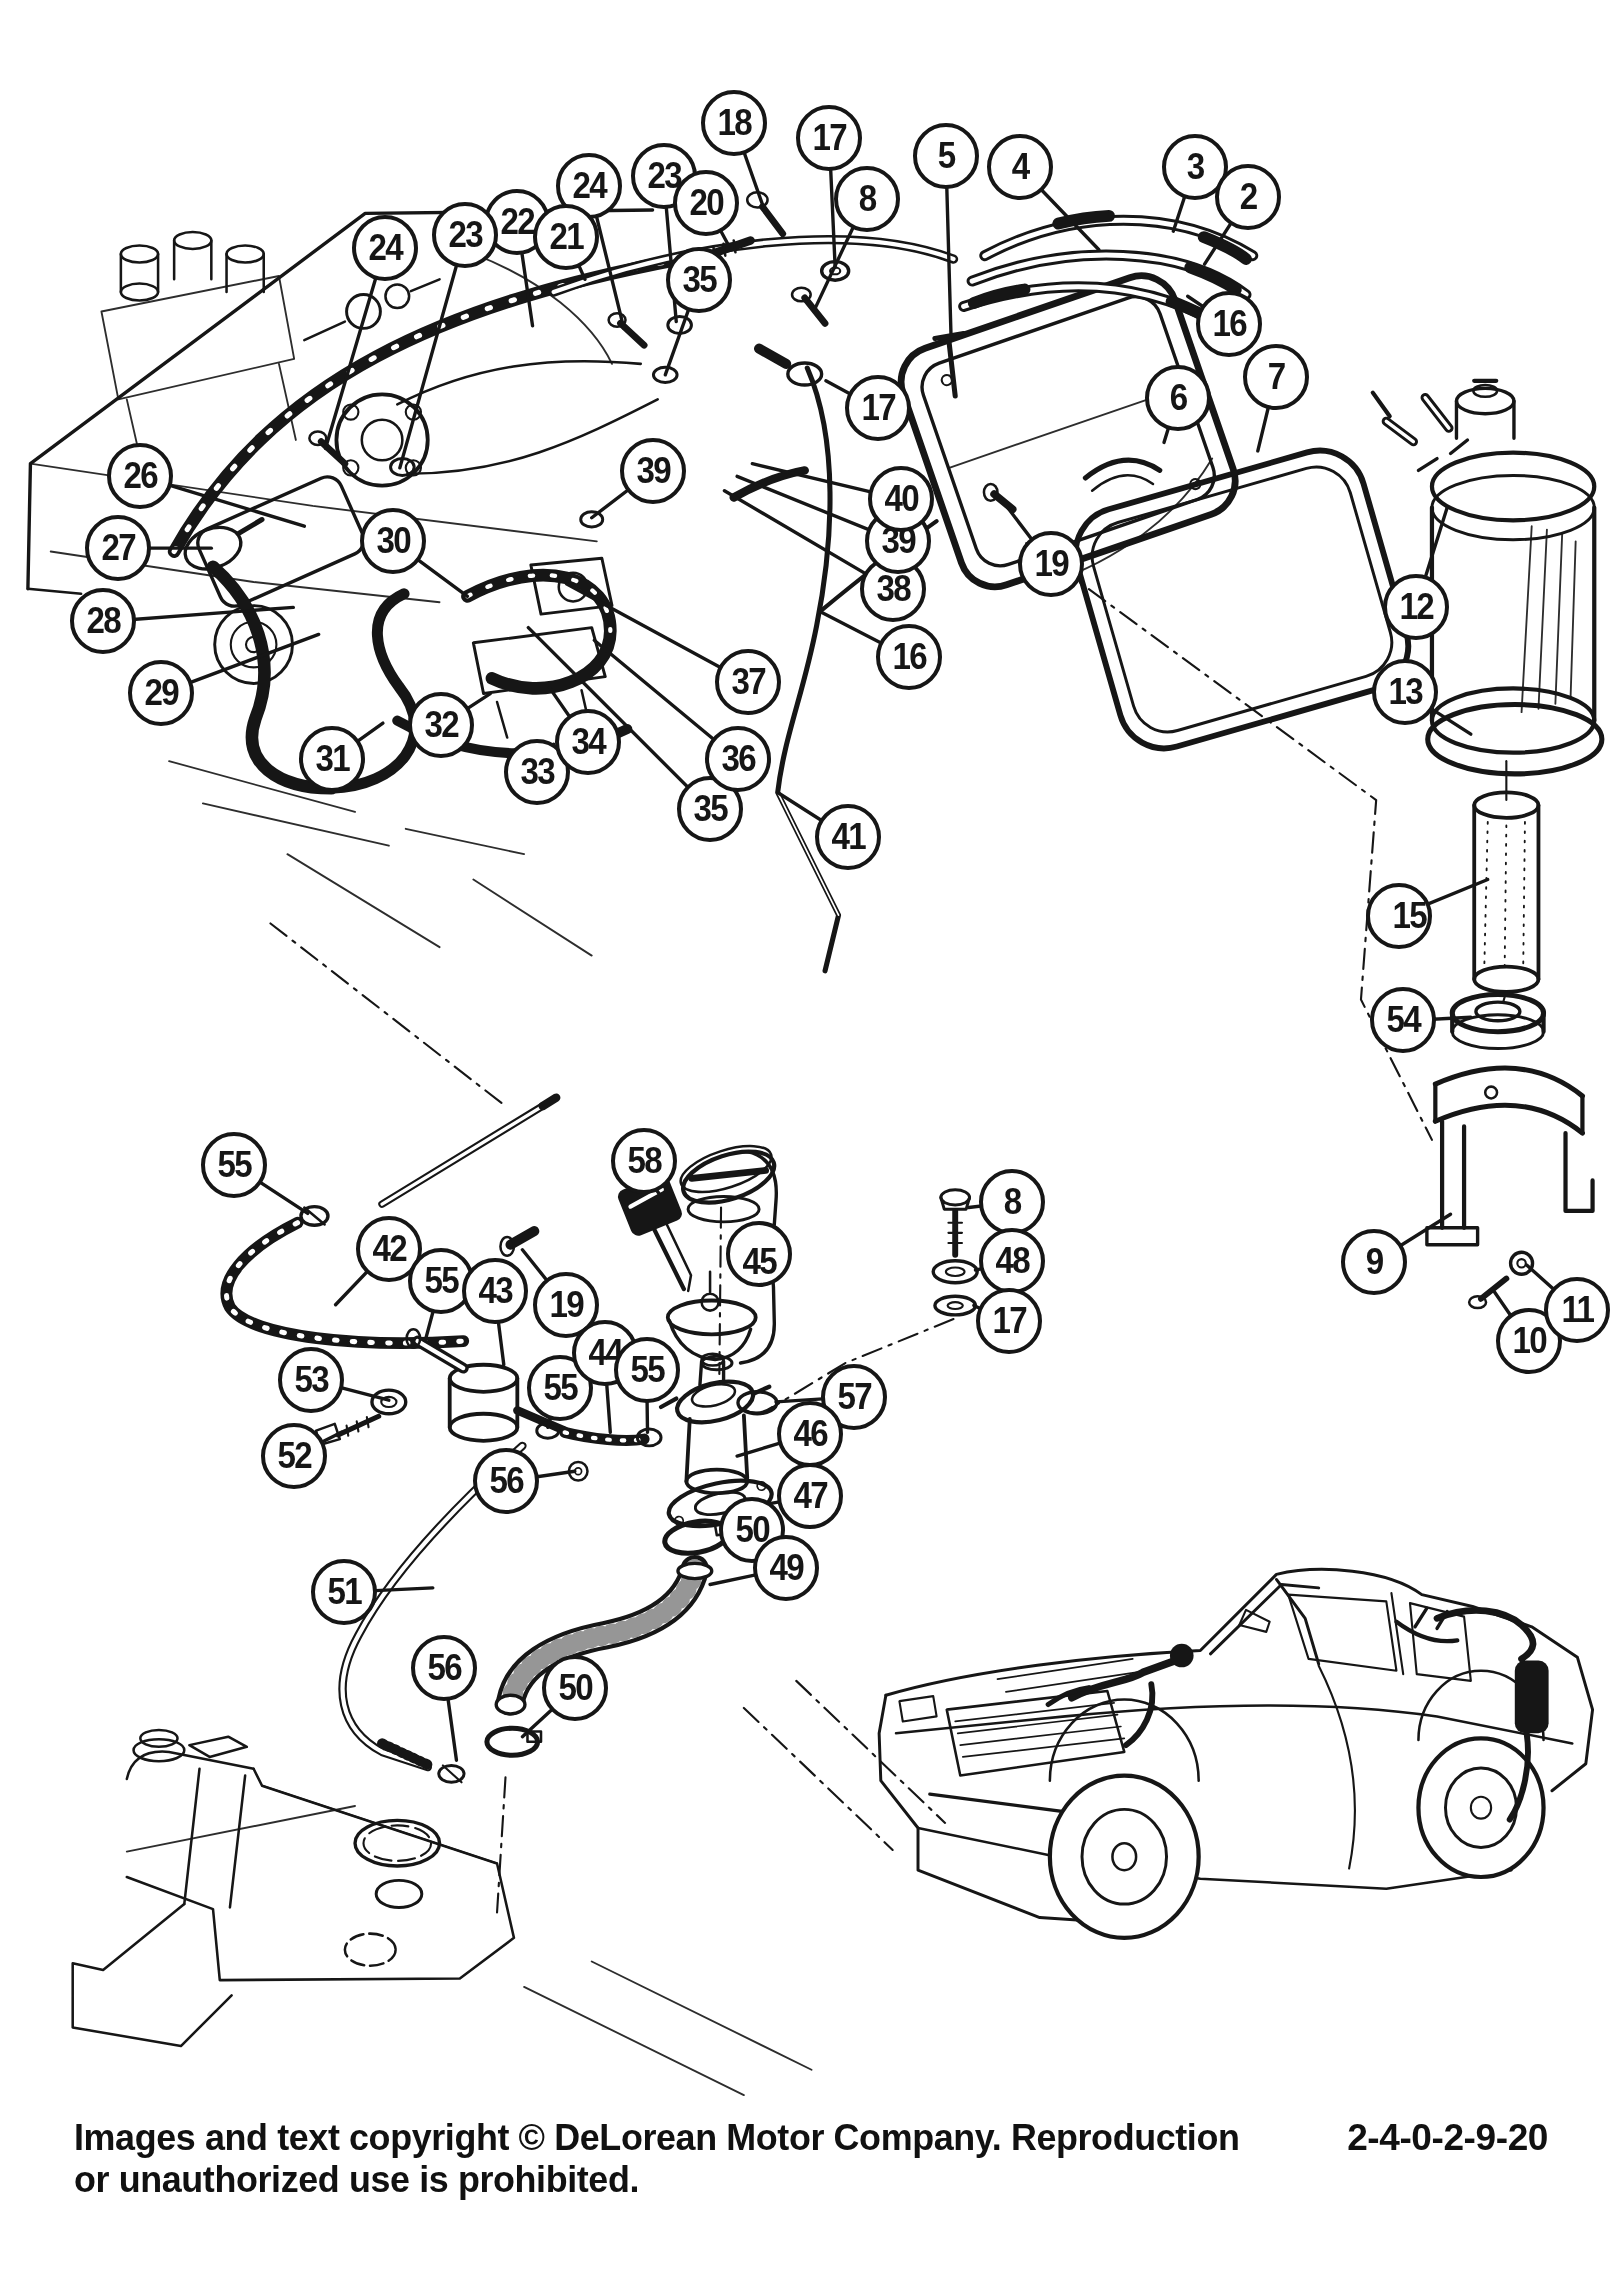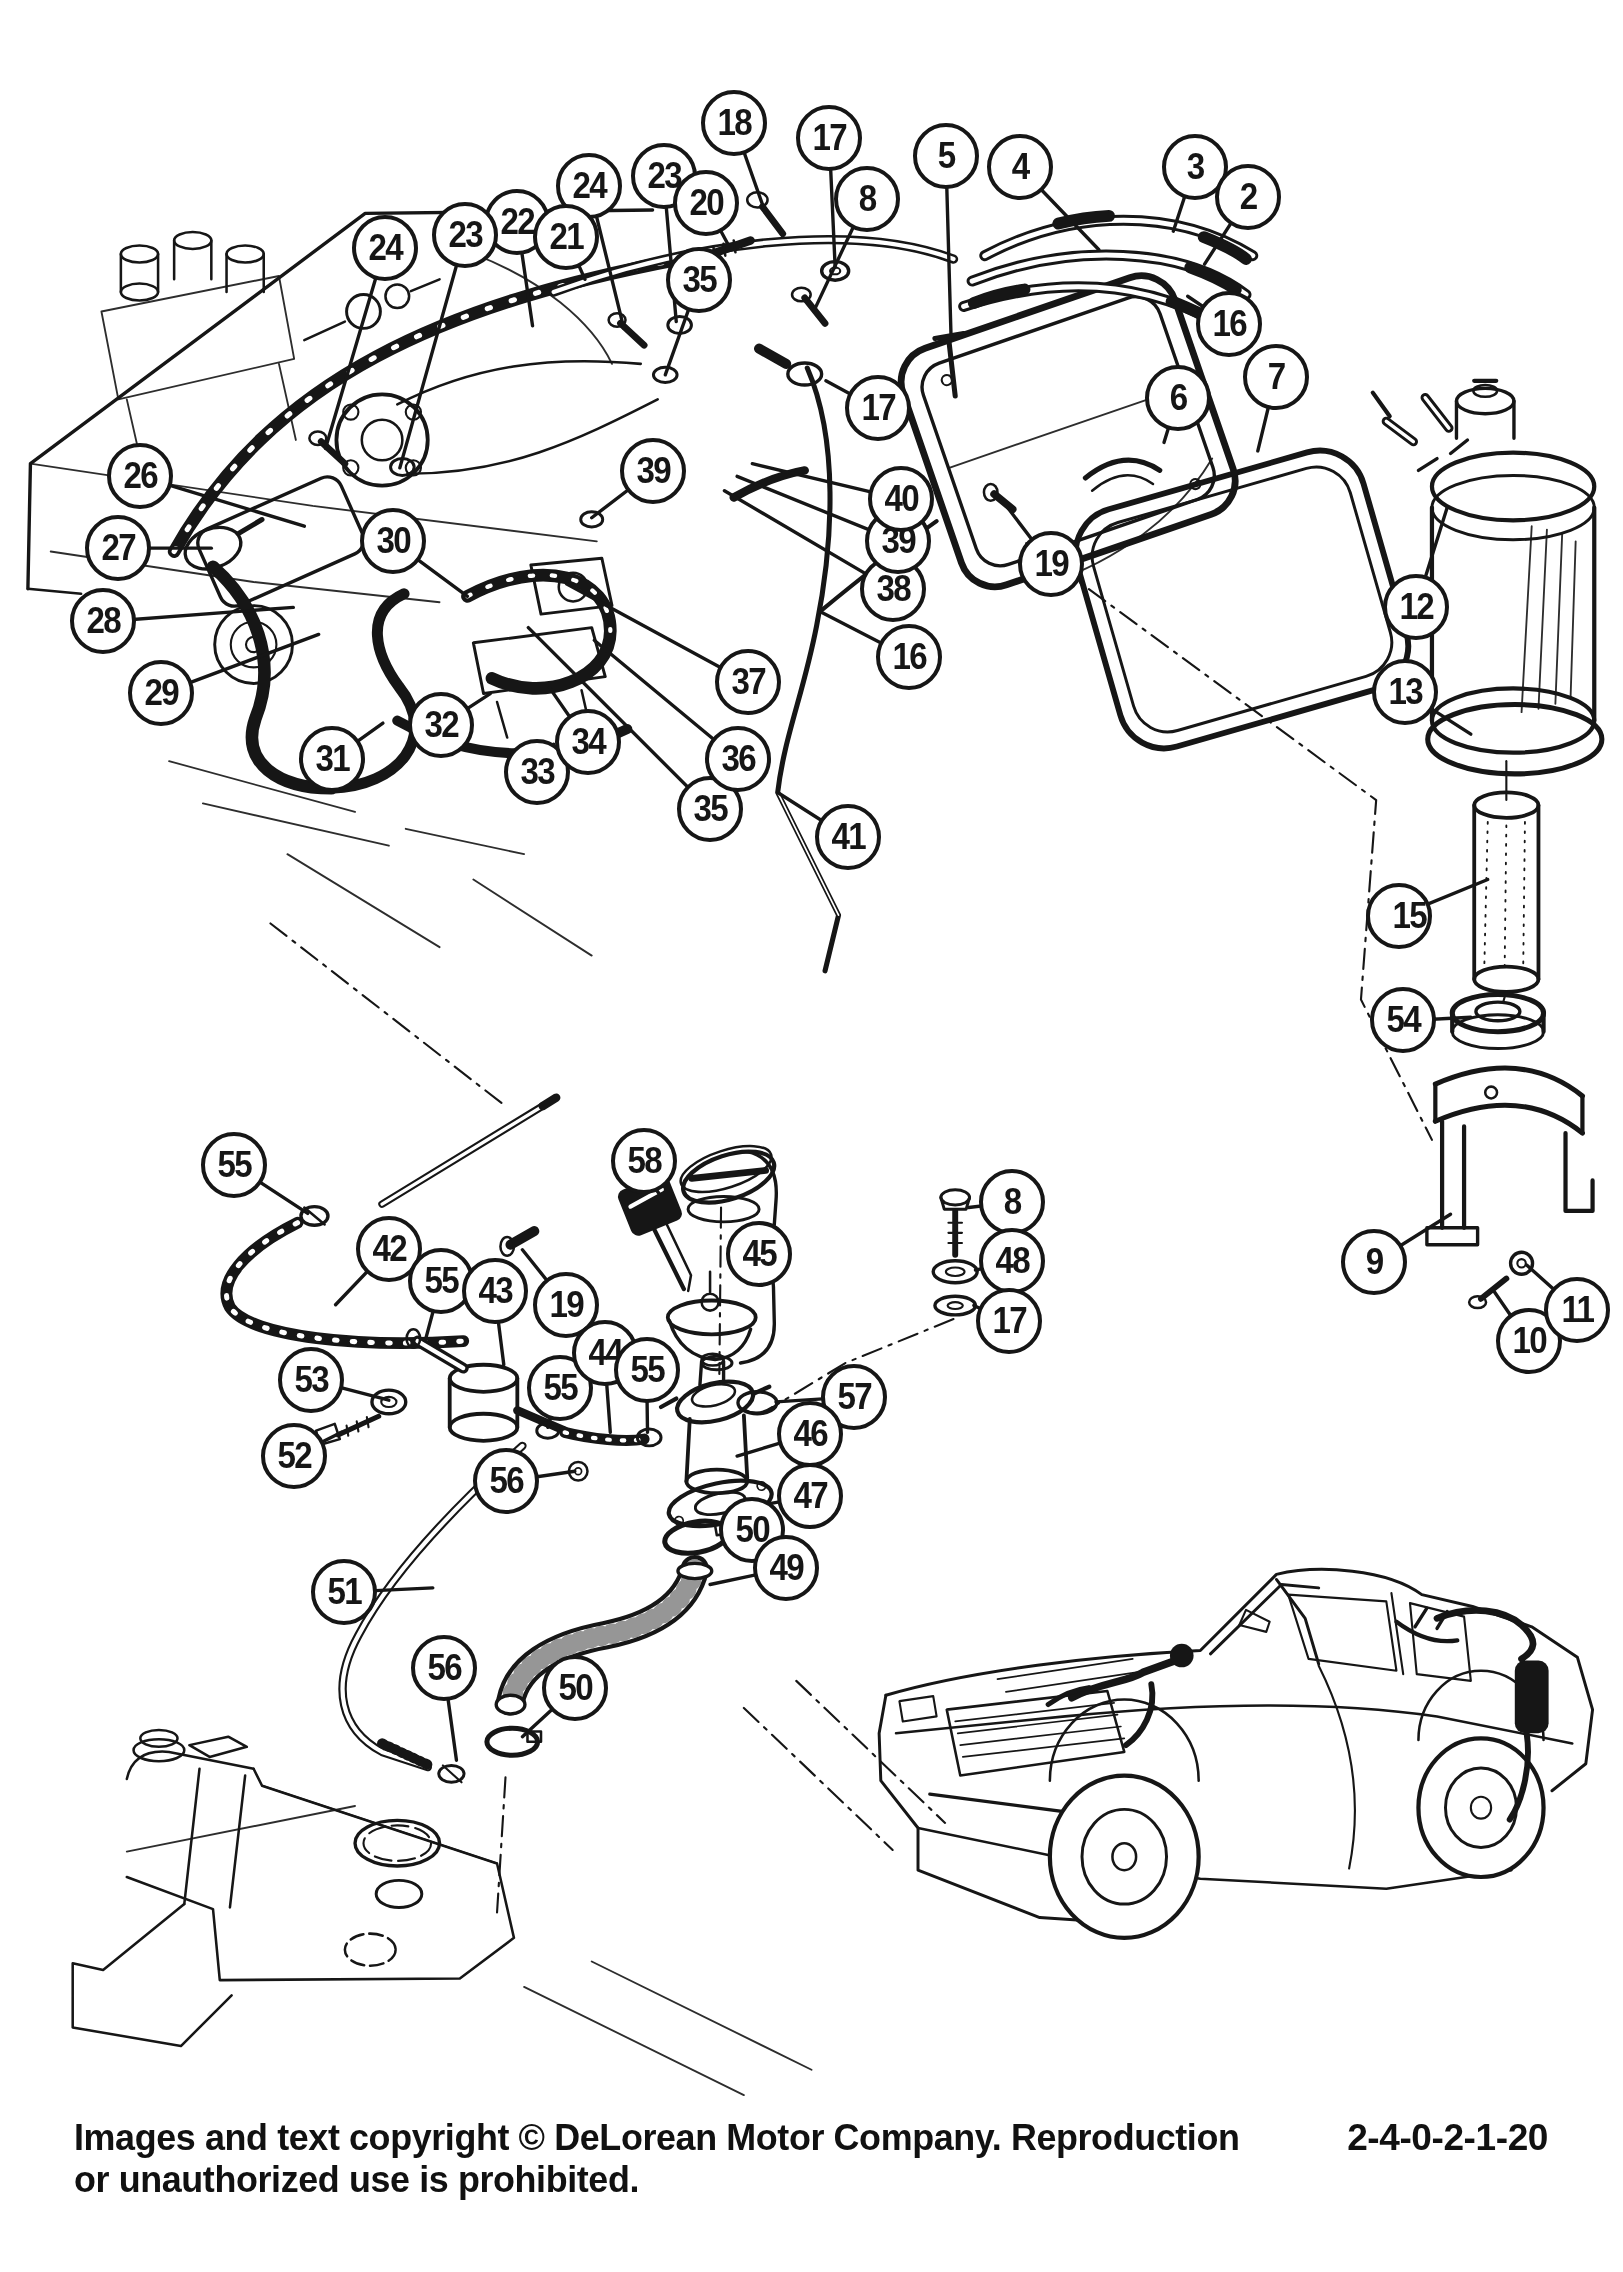--- a/index.html
+++ b/index.html
@@ -569,21 +569,21 @@
       </div>
       <div class="balloon" style="left: 234px; top: 1165px;">
         <span>55</span>
       </div>
       <div class="balloon" style="left: 389px; top: 1249px;">
         <span>42</span>
       </div>
       <div class="balloon" style="left: 644px; top: 1161px;">
         <span>58</span>
       </div>
-      <div class="balloon" style="left: 759px; top: 1254px;">
+      <div class="balloon" style="left: 759px; top: 1254px; align-items: flex-end;">
         <span>45</span>
       </div>
       <div class="balloon" style="left: 566px; top: 1305px;">
         <span>19</span>
       </div>
       <div class="balloon" style="left: 441px; top: 1281px;">
         <span>55</span>
       </div>
       <div class="balloon" style="left: 495px; top: 1291px;">
         <span>43</span>
@@ -636,16 +636,16 @@
       <div class="balloon" style="left: 444px; top: 1668px;">
         <span>56</span>
       </div>
       <div class="balloon" style="left: 575px; top: 1688px;">
         <span>50</span>
       </div>
     </div>
 
   <div class="footer">
     <span class="copy">Images and text copyright © DeLorean Motor Company. Reproduction or unauthorized use is prohibited.</span>
-    <span class="code">2-4-0-2-1-20</span>
+    <span class="code">2-4-0-2-9-20</span>
   </div>
 </div>
 
 
 </body></html>

